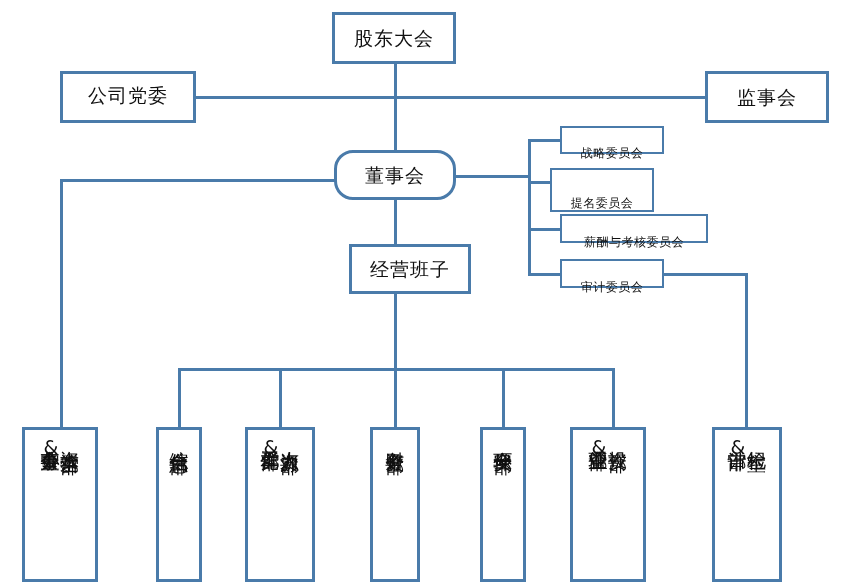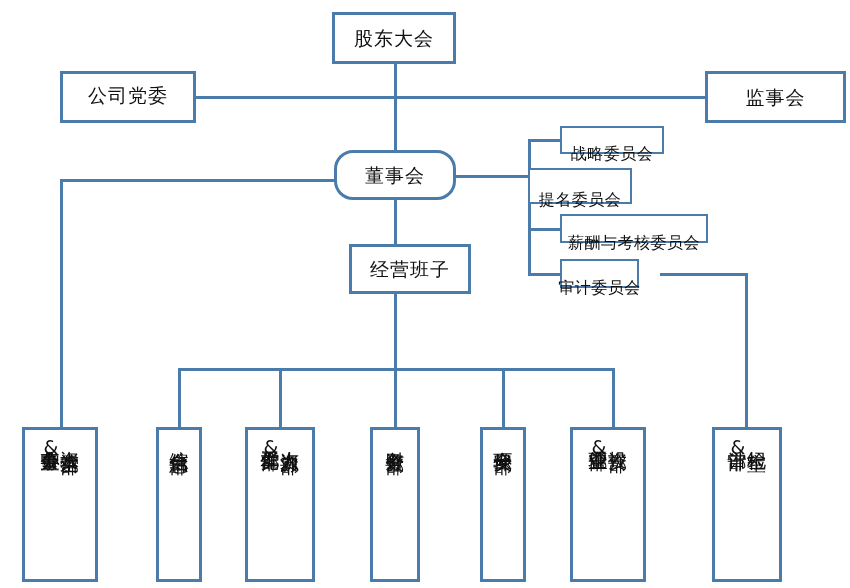--- a/index.html
+++ b/index.html
@@ -39,21 +39,21 @@
     z-index: 3;
   }
   .node.thin { border-width: 2px; }
 
   .node .label {
     font-size: 19px;
     line-height: 1.1;
     letter-spacing: 1px;
     white-space: nowrap;
   }
-  .node.small .label { font-size: 16px; letter-spacing: 0.5px; margin-top: 28px; }
+  .node.small .label { font-size: 12px; letter-spacing: 0.5px; margin-top: 28px; }
 
   
   .vnode {
     position: absolute;
     box-sizing: border-box;
     background: #ffffff;
     border: 3px solid #4A7BAA;
     z-index: 3;
     display: flex;
     flex-direction: row-reverse;
@@ -110,45 +110,45 @@
   <div class="line v" style="left:612px; top:368px; height:60px;"></div>
 
   <div class="node" style="left:332px; top:12px; width:124px; height:52px;text-align:center;">
     <span class="label">股东大会</span>
   </div>
 
   <div class="node" style="left:60px; top:71px; width:136px; height:52px;font-family:Liberation Mono, monospace;">
     <span class="label">公司党委</span>
   </div>
 
-  <div class="node" style="left:705px; top:71px; width:141px; height:52px;">
+  <div class="node" style="left:705px; top:71px; width:124px; height:52px;">
     <span class="label">监事会</span>
   </div>
 
   <div class="node" style="left:334px; top:150px; width:122px; height:50px;border-radius:19px;">
     <span class="label">董事会</span>
   </div>
 
   <div class="node" style="left:334px; top:244px; width:122px; height:50px;margin-left:15px;">
     <span class="label">经营班子</span>
   </div>
 
   <div class="node thin small" style="left:560px; top:126px; width:104px; height:28px;">
     <span class="label">战略委员会</span>
   </div>
 
-  <div class="node thin small" style="left:528px; top:168px; width:104px; height:36px;text-align:right;">
+  <div class="node thin small" style="left:550px; top:168px; width:104px; height:44px;text-align:right;">
     <span class="label">提名委员会</span>
   </div>
 
   <div class="node thin small" style="left:560px; top:214px; width:148px; height:29px;">
     <span class="label">薪酬与考核委员会</span>
   </div>
 
-  <div class="node thin small" style="left:560px; top:259px; width:79px; height:29px;">
+  <div class="node thin small" style="left:560px; top:259px; width:104px; height:29px;">
     <span class="label">审计委员会</span>
   </div>
 
   <div class="vnode" style="left:22px; top:427px; width:76px; height:155px;">
     <span class="vcol">资本运营部</span>
     <span class="vcol amp"><span>董事会办公室</span><span>&amp;</span></span>
   </div>
 
   <div class="vnode" style="left:156px; top:427px; width:46px; height:155px;">
     <span class="vcol">综合信息部</span>

